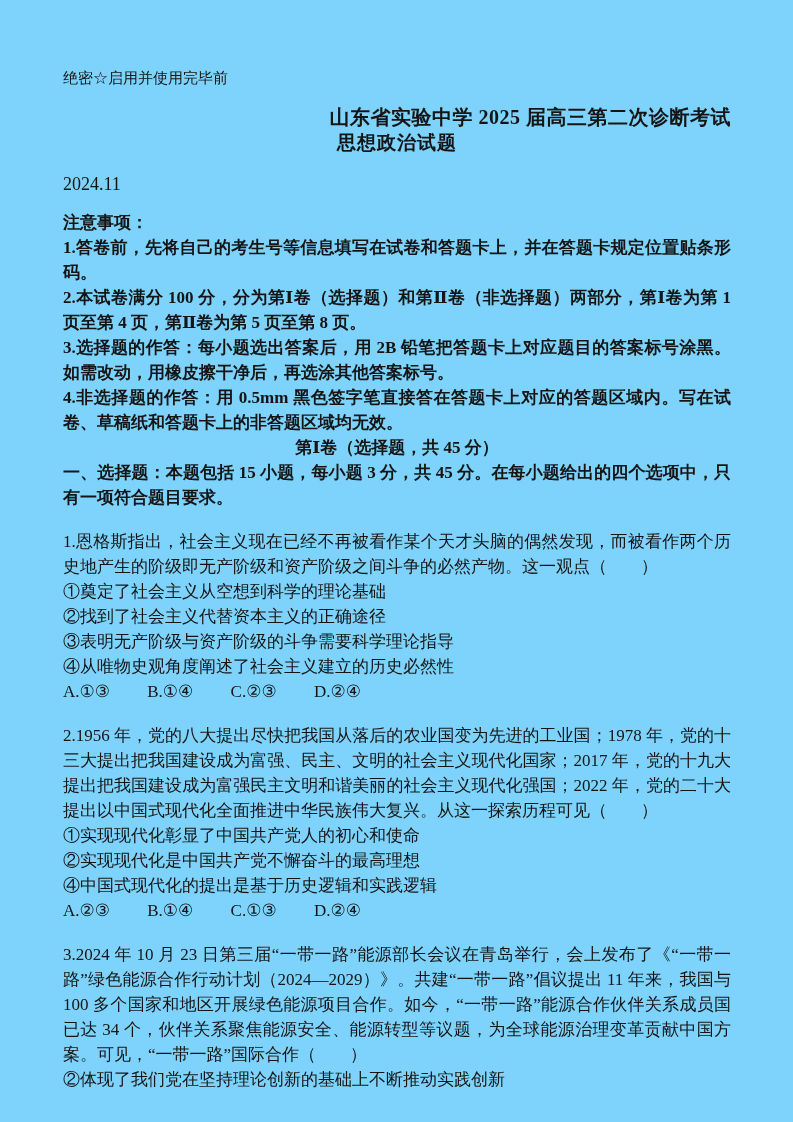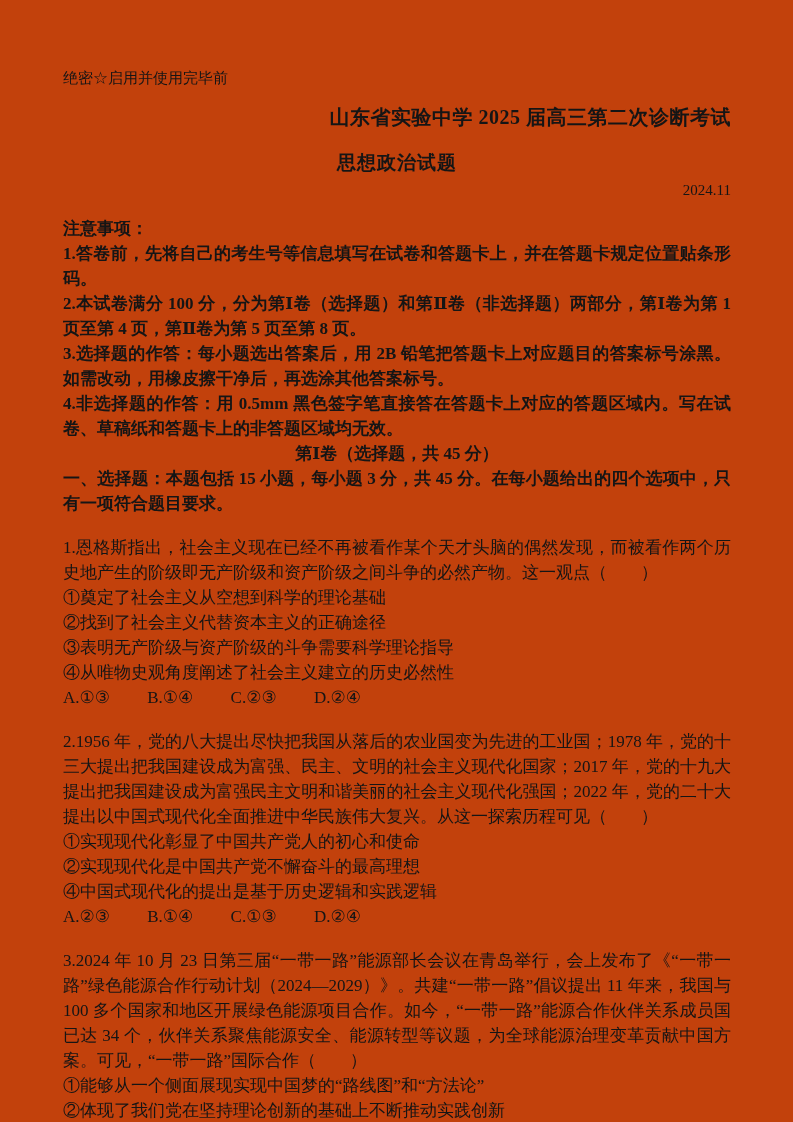--- a/index.html
+++ b/index.html
@@ -5,53 +5,52 @@
   html, body {
     margin: 0;
     padding: 0;
     background: #ffffff;
   }
   .page {
     position: relative;
     width: 793px;
     height: 1122px;
     margin: 0 auto;
-    background: #c2410c;
+    background: #7dd3fc;
     box-sizing: border-box;
     padding: 68px 62px 0 63px;
     font-family: "Liberation Serif", "DejaVu Serif", serif;
     color: #151515;
     overflow: hidden;
   }
   .security {
     font-size: 15px;
     line-height: 21px;
     text-align: left;
   }
   .title {
     margin-top: 15px;
     font-size: 20px;
     line-height: 26px;
     font-weight: bold;
     text-align: right;
     letter-spacing: 0.5px;
   }
   .subtitle {
-    margin-top: 20px;
     font-size: 19px;
     line-height: 25px;
     font-weight: bold;
     text-align: center;
     letter-spacing: 1px;
   }
   .exam-date {
-    margin-top: 5px;
-    font-size: 15px;
+    margin-top: 19px;
+    font-size: 18px;
     line-height: 20px;
-    text-align: right;
+    text-align: left;
   }
   .body-text p {
     margin: 0;
     font-size: 17px;
     line-height: 25px;
     text-align: justify;
   }
   .notice {
     margin-top: 16px;
     font-weight: bold;
@@ -123,19 +122,18 @@
       <p class="choices-row">
         <span>A.②③</span>
         <span>B.①④</span>
         <span>C.①③</span>
         <span>D.②④</span>
       </p>
     </div>
 
     <div class="question">
       <p>3.2024 年 10 月 23 日第三届“一带一路”能源部长会议在青岛举行，会上发布了《“一带一路”绿色能源合作行动计划（2024—2029）》。共建“一带一路”倡议提出 11 年来，我国与 100 多个国家和地区开展绿色能源项目合作。如今，“一带一路”能源合作伙伴关系成员国已达 34 个，伙伴关系聚焦能源安全、能源转型等议题，为全球能源治理变革贡献中国方案。可见，“一带一路”国际合作（　　）</p>
-      <p>①能够从一个侧面展现实现中国梦的“路线图”和“方法论”</p>
       <p>②体现了我们党在坚持理论创新的基础上不断推动实践创新</p>
     </div>
 
   </div>
 
 </div>
 
 </body></html>

